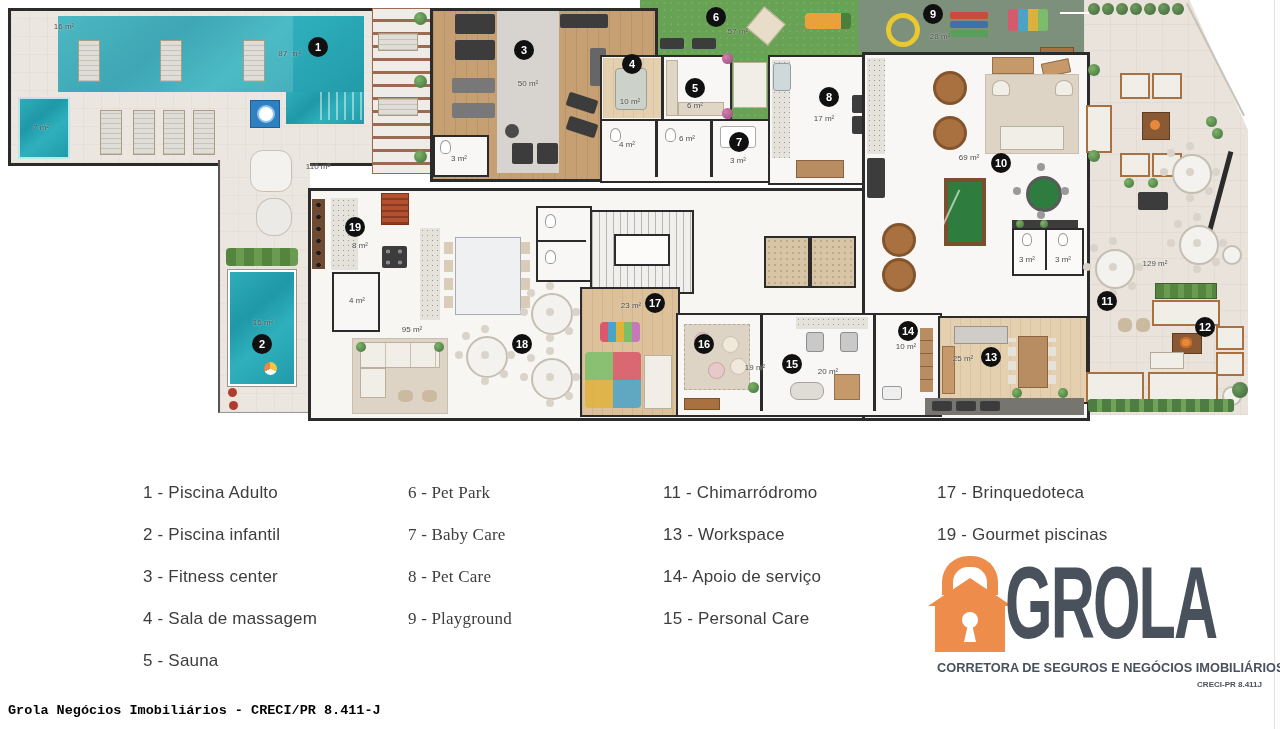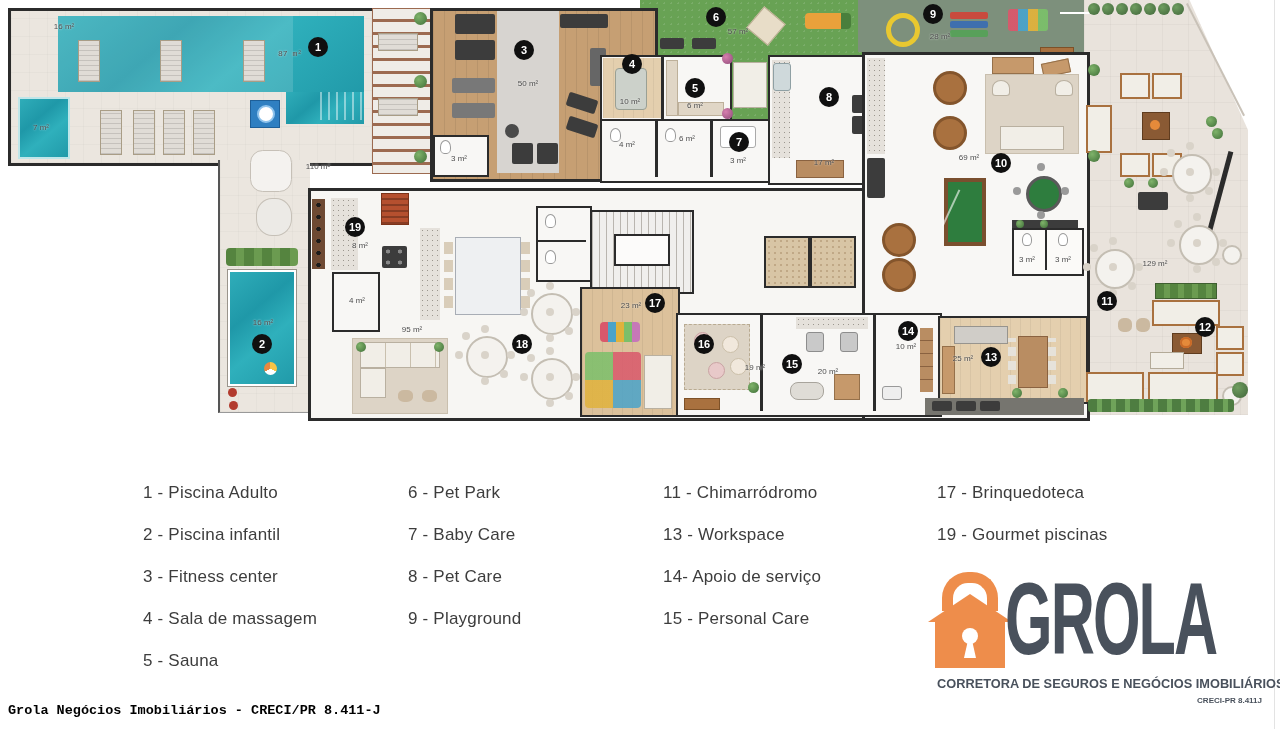--- a/index.html
+++ b/index.html
@@ -33,21 +33,21 @@
   .dark{background:#3c3c3c;border-radius:2px;}
   
   .marker{width:20px;height:20px;border-radius:50%;background:#101010;color:#fff;
           font-size:11px;font-weight:bold;display:flex;align-items:center;justify-content:center;z-index:40;}
   .alabel{font-size:8px;color:#4c4c4c;white-space:nowrap;z-index:39;transform:translate(-50%,-50%);
           text-shadow:0 0 2px rgba(255,255,255,.9);}
   
   .legend-col{position:absolute;z-index:30;}
   .legend-item{height:42px;line-height:42px;font-size:17px;color:#3d3d3d;letter-spacing:.2px;white-space:nowrap;}
   
-  #logo{z-index:20;margin-top:16px;}
+  #logo{z-index:20;}
   .shackle{width:34px;height:28px;border:11px solid #ee8d4b;border-bottom:none;border-radius:26px 26px 0 0;}
   .roof{width:0;height:0;border-left:42px solid transparent;border-right:42px solid transparent;border-bottom:28px solid #ee8d4b;}
   .housebody{background:#ee8d4b;}
   .keyhole-c{background:#fff;border-radius:50%;}
   .keyhole-s{background:#fff;clip-path:polygon(30% 0,70% 0,100% 100%,0 100%);}
   .grola{font-weight:bold;color:#49515c;font-size:97px;line-height:.88;letter-spacing:-3px;
          transform:scale(.63,1.05);transform-origin:left top;}
   .tagline{font-weight:bold;color:#49515c;font-size:13.2px;letter-spacing:0px;transform:scaleX(.97);transform-origin:left;white-space:nowrap;}
   .creci{font-weight:bold;color:#49515c;font-size:8px;text-align:right;}
   
@@ -326,21 +326,21 @@
         <div class="abs alabel" style="left: 41px; top: 127px;">7 m²</div>
         <div class="abs alabel" style="left: 318px; top: 166px;">110 m²</div>
         <div class="abs alabel" style="left: 528px; top: 83px;">50 m²</div>
         <div class="abs alabel" style="left: 459px; top: 158px;">3 m²</div>
         <div class="abs alabel" style="left: 630px; top: 101px;">10 m²</div>
         <div class="abs alabel" style="left: 627px; top: 144px;">4 m²</div>
         <div class="abs alabel" style="left: 695px; top: 105px;">6 m²</div>
         <div class="abs alabel" style="left: 687px; top: 138px;">6 m²</div>
         <div class="abs alabel" style="left: 738px; top: 160px;">3 m²</div>
         <div class="abs alabel" style="left: 738px; top: 31px;">57 m²</div>
-        <div class="abs alabel" style="left: 824px; top: 118px; margin-top: 44px;">17 m²</div>
+        <div class="abs alabel" style="left: 824px; top: 118px;">17 m²</div>
         <div class="abs alabel" style="left: 940px; top: 36px;">28 m²</div>
         <div class="abs alabel" style="left: 969px; top: 157px;">69 m²</div>
         <div class="abs alabel" style="left: 1027px; top: 259px;">3 m²</div>
         <div class="abs alabel" style="left: 1063px; top: 259px;">3 m²</div>
         <div class="abs alabel" style="left: 1155px; top: 263px;">129 m²</div>
         <div class="abs alabel" style="left: 263px; top: 322px;">16 m²</div>
         <div class="abs alabel" style="left: 360px; top: 245px;">8 m²</div>
         <div class="abs alabel" style="left: 357px; top: 300px;">4 m²</div>
         <div class="abs alabel" style="left: 412px; top: 329px;">95 m²</div>
         <div class="abs alabel" style="left: 631px; top: 305px;">23 m²</div>
@@ -352,21 +352,21 @@
   </div>
 
   <div id="legend">
       <div class="legend-col" style="left: 143px; top: 472px;">
         <div class="legend-item">1 - Piscina Adulto</div>
         <div class="legend-item">2 - Piscina infantil</div>
         <div class="legend-item">3 - Fitness center</div>
         <div class="legend-item">4 - Sala de massagem</div>
         <div class="legend-item">5 - Sauna</div>
       </div>
-      <div class="legend-col" style="left: 408px; top: 472px;">
+      <div class="legend-col" style="left: 408px; top: 472px; font-family: Liberation Serif, serif;">
         <div class="legend-item">6 - Pet Park</div>
         <div class="legend-item">7 - Baby Care</div>
         <div class="legend-item">8 - Pet Care</div>
         <div class="legend-item">9 - Playground</div>
       </div>
       <div class="legend-col" style="left: 663px; top: 472px;">
         <div class="legend-item">11 - Chimarródromo</div>
         <div class="legend-item">13 - Workspace</div>
         <div class="legend-item">14- Apoio de serviço</div>
         <div class="legend-item">15 - Personal Care</div>

